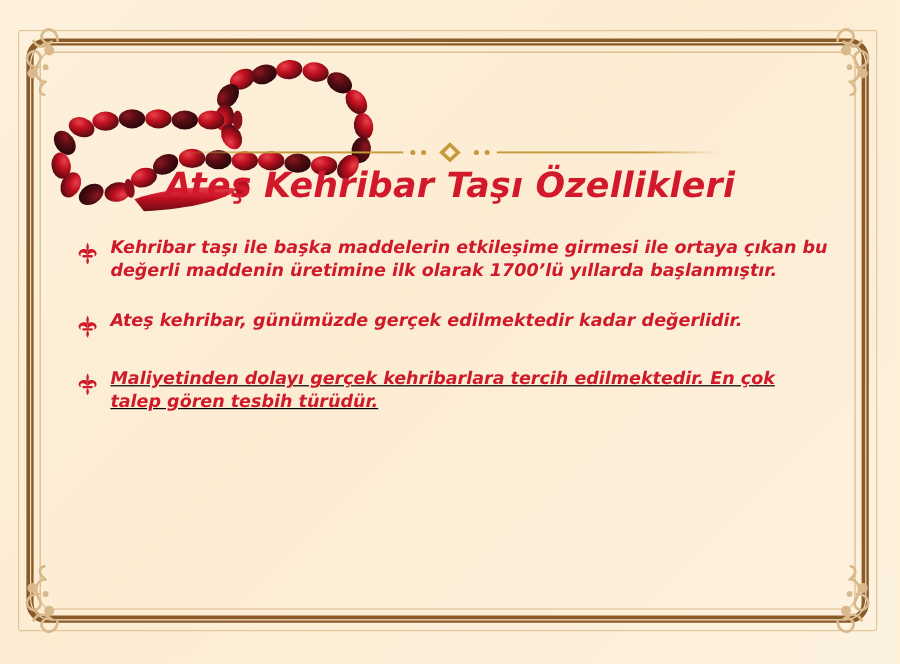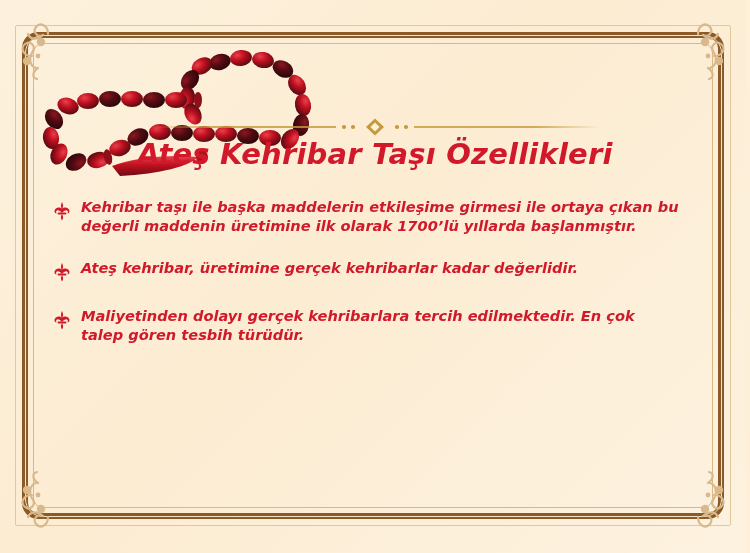--- a/index.html
+++ b/index.html
@@ -72,28 +72,28 @@
     font-style:italic;
     font-weight:700;
     font-size:29px;
     letter-spacing:0.2px;
     color:#d2192c;
     line-height:1.15;
   }
 
   
   .bullets{
-    position:absolute;left:51px;top:198px;width:630px;
+    position:absolute;left:62px;top:198px;width:630px;
   }
   .bullet-row{
     display:flex;
     align-items:flex-start;
     margin-bottom:24px;
   }
-  .bullet-row:last-child{margin-bottom:0;}
+  .bullet-row:last-child{margin-bottom:0;text-decoration:underline;}
   .bullet-mark{
     flex:0 0 auto;
     width:22px;height:22px;
     margin-top:2px;
     margin-right:8px;
   }
   .bullet-mark svg{display:block;}
   .bullet-text{
     flex:1 1 auto;
     font-family:"DejaVu Sans", sans-serif;
@@ -291,21 +291,21 @@
         <svg viewBox="0 0 22 22" xmlns="http://www.w3.org/2000/svg">
           <g fill="#cf1a2b">
             <path d="M11 2 C12.6 5.1 12.3 7.1 11 9.2 C9.7 7.1 9.4 5.1 11 2 Z"></path>
             <path d="M11 8.4 C8.6 7.1 6.1 7.4 4.4 9.1 C2.8 10.8 3.4 13.3 5.6 13.6 C4.3 11.6 5.6 10.1 7.3 10.4 C9 10.7 10.3 11.8 11 13.2 Z"></path>
             <path d="M11 8.4 C13.4 7.1 15.9 7.4 17.6 9.1 C19.2 10.8 18.6 13.3 16.4 13.6 C17.7 11.6 16.4 10.1 14.7 10.4 C13 10.7 11.7 11.8 11 13.2 Z"></path>
             <rect x="6.6" y="12.6" width="8.8" height="1.9" rx="0.9"></rect>
             <path d="M11 14.3 C12.4 16.3 12.6 18.3 11 20.4 C9.4 18.3 9.6 16.3 11 14.3 Z"></path>
           </g>
         </svg>
       </span>
-      <span class="bullet-text">Ateş kehribar, üretimine gerçek kehribarlar kadar değerlidir.</span>
+      <span class="bullet-text">Ateş kehribar, günümüzde gerçek edilmektedir kadar değerlidir.</span>
     </div>
 
     <div class="bullet-row">
       <span class="bullet-mark">
         <svg viewBox="0 0 22 22" xmlns="http://www.w3.org/2000/svg">
           <g fill="#cf1a2b">
             <path d="M11 2 C12.6 5.1 12.3 7.1 11 9.2 C9.7 7.1 9.4 5.1 11 2 Z"></path>
             <path d="M11 8.4 C8.6 7.1 6.1 7.4 4.4 9.1 C2.8 10.8 3.4 13.3 5.6 13.6 C4.3 11.6 5.6 10.1 7.3 10.4 C9 10.7 10.3 11.8 11 13.2 Z"></path>
             <path d="M11 8.4 C13.4 7.1 15.9 7.4 17.6 9.1 C19.2 10.8 18.6 13.3 16.4 13.6 C17.7 11.6 16.4 10.1 14.7 10.4 C13 10.7 11.7 11.8 11 13.2 Z"></path>
             <rect x="6.6" y="12.6" width="8.8" height="1.9" rx="0.9"></rect>

